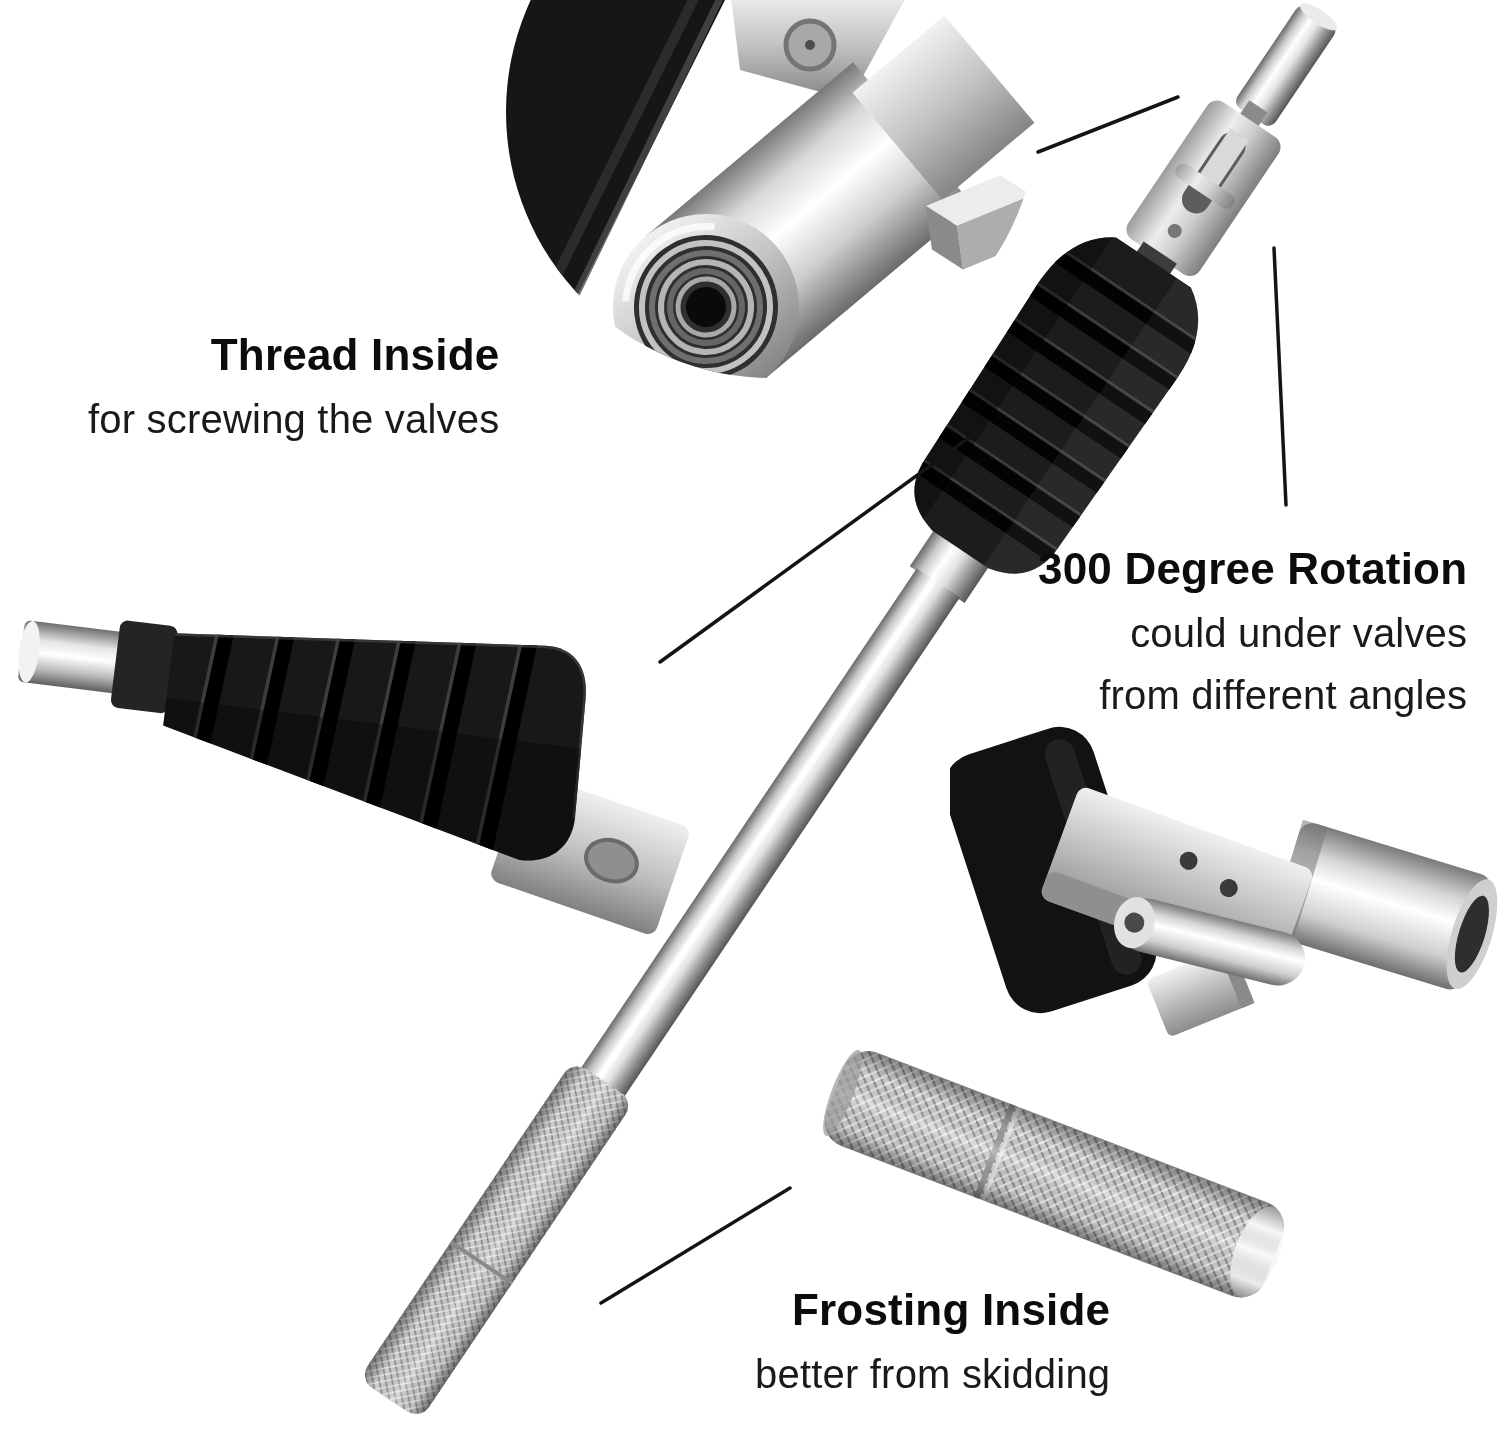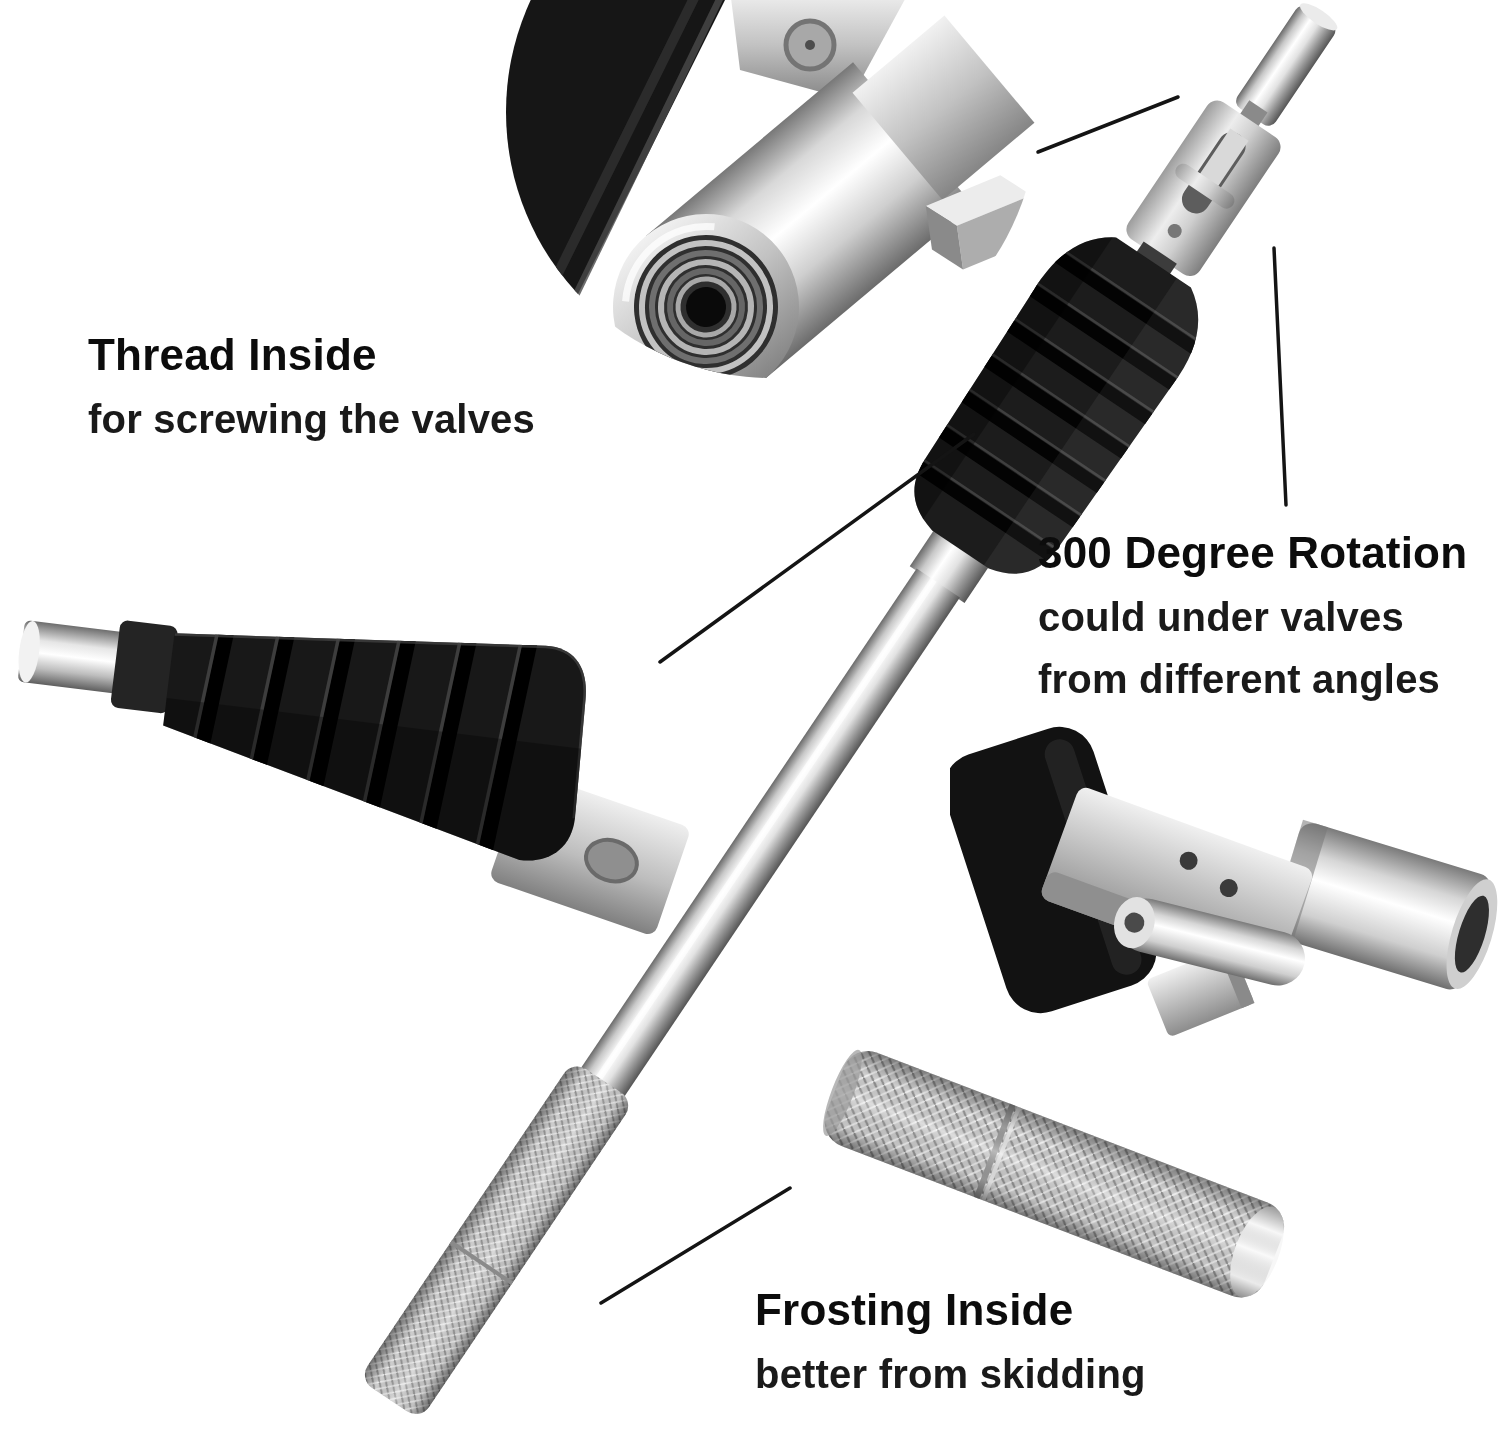--- a/index.html
+++ b/index.html
@@ -1,21 +1,21 @@
 <!DOCTYPE html>
 <html><head>
 <meta charset="utf-8">
 <style>
   html,body{margin:0;padding:0;background:#ffffff;}
   body{font-family:"Liberation Sans", sans-serif;}
-  .stage{position:relative;width:1500px;height:1437px;background:#ffffff;overflow:hidden;}
+  .stage{position:relative;width:1500px;height:1437px;background:#ffffff;overflow:hidden;text-align:right;}
   .abs{position:absolute;}
   .callout{position:absolute;color:#111;}
   .c-title{font-weight:700;font-size:44px;color:#0c0c0c;line-height:1.15;letter-spacing:0.2px;}
-  .c-line{font-weight:700;font-size:40px;color:#1a1a1a;line-height:1.2;margin-top:14px;letter-spacing:0.2px;}
+  .c-line{font-weight:400;font-size:40px;color:#1a1a1a;line-height:1.2;margin-top:14px;letter-spacing:0.2px;}
   svg{display:block;}
 </style>
 </head>
 <body>
 
 <div class="stage">
 
   <svg class="abs" style="left:0;top:0" width="1500" height="1437" viewBox="0 0 1500 1437">
     <defs>
       <linearGradient id="m-chrome" x1="0" y1="0" x2="1" y2="0">
@@ -295,21 +295,21 @@
       <line x1="660" y1="662" x2="974" y2="434"></line>
       <line x1="601" y1="1303" x2="790" y2="1188"></line>
     </g>
   </svg>
 
   <div class="callout" style="left:88px;top:330px">
     <div class="c-title">Thread Inside</div>
     <div class="c-line">for screwing the valves</div>
   </div>
 
-  <div class="callout" style="left:1038px;top:528px">
+  <div class="callout" style="left:1038px;top:544px">
     <div class="c-title">300 Degree Rotation</div>
     <div class="c-line">could under valves</div>
     <div class="c-line">from different angles</div>
   </div>
 
 
   <div class="callout" style="left:755px;top:1285px">
     <div class="c-title">Frosting Inside</div>
     <div class="c-line">better from skidding</div>
   </div>

